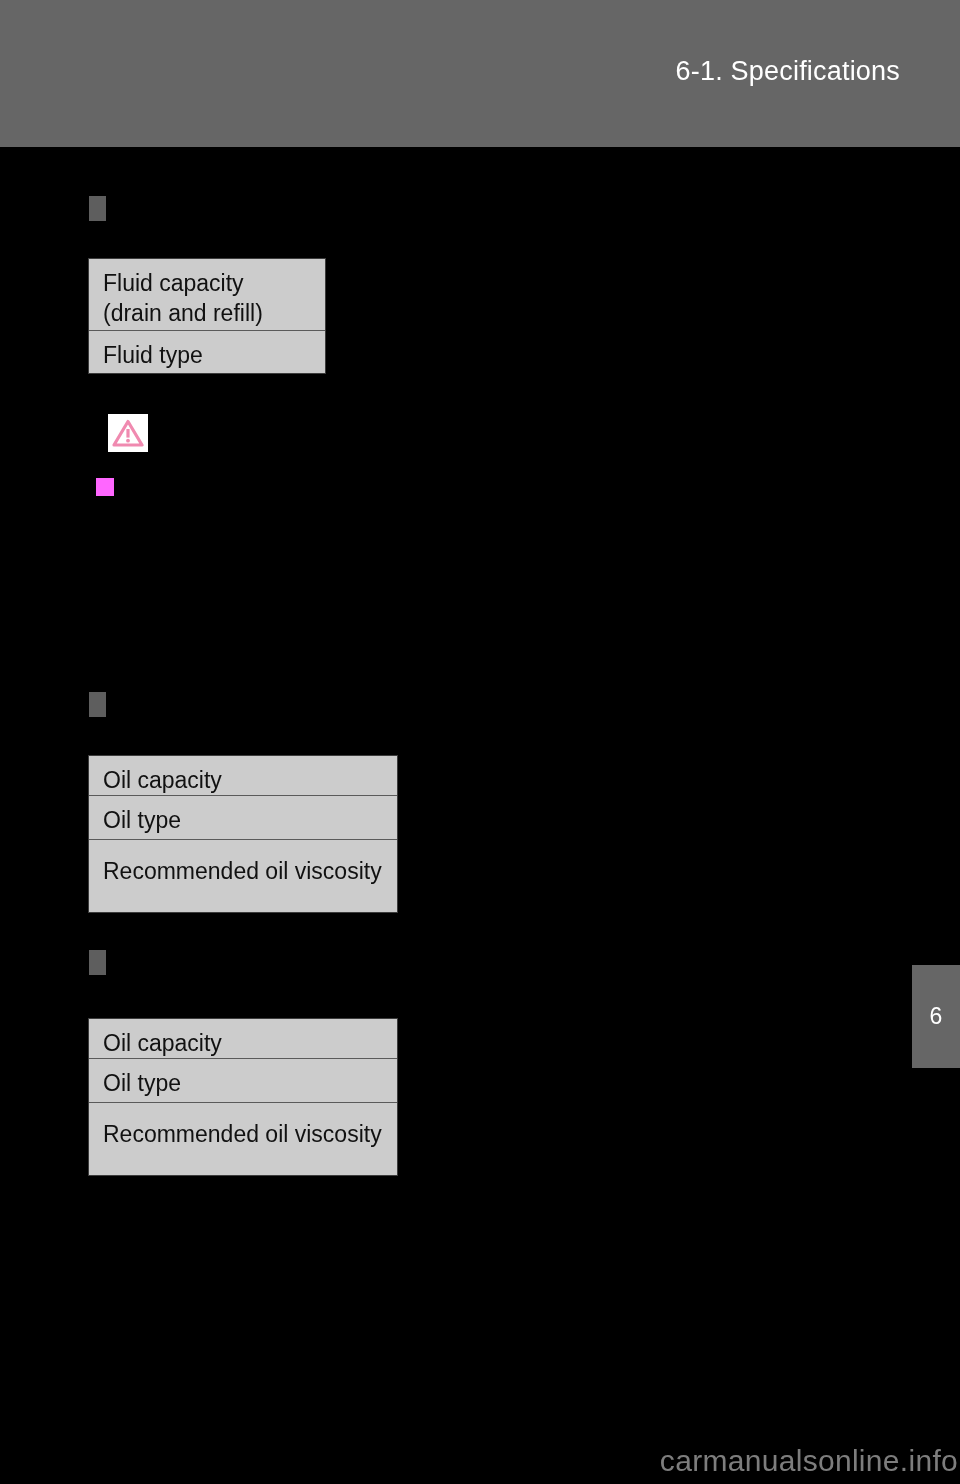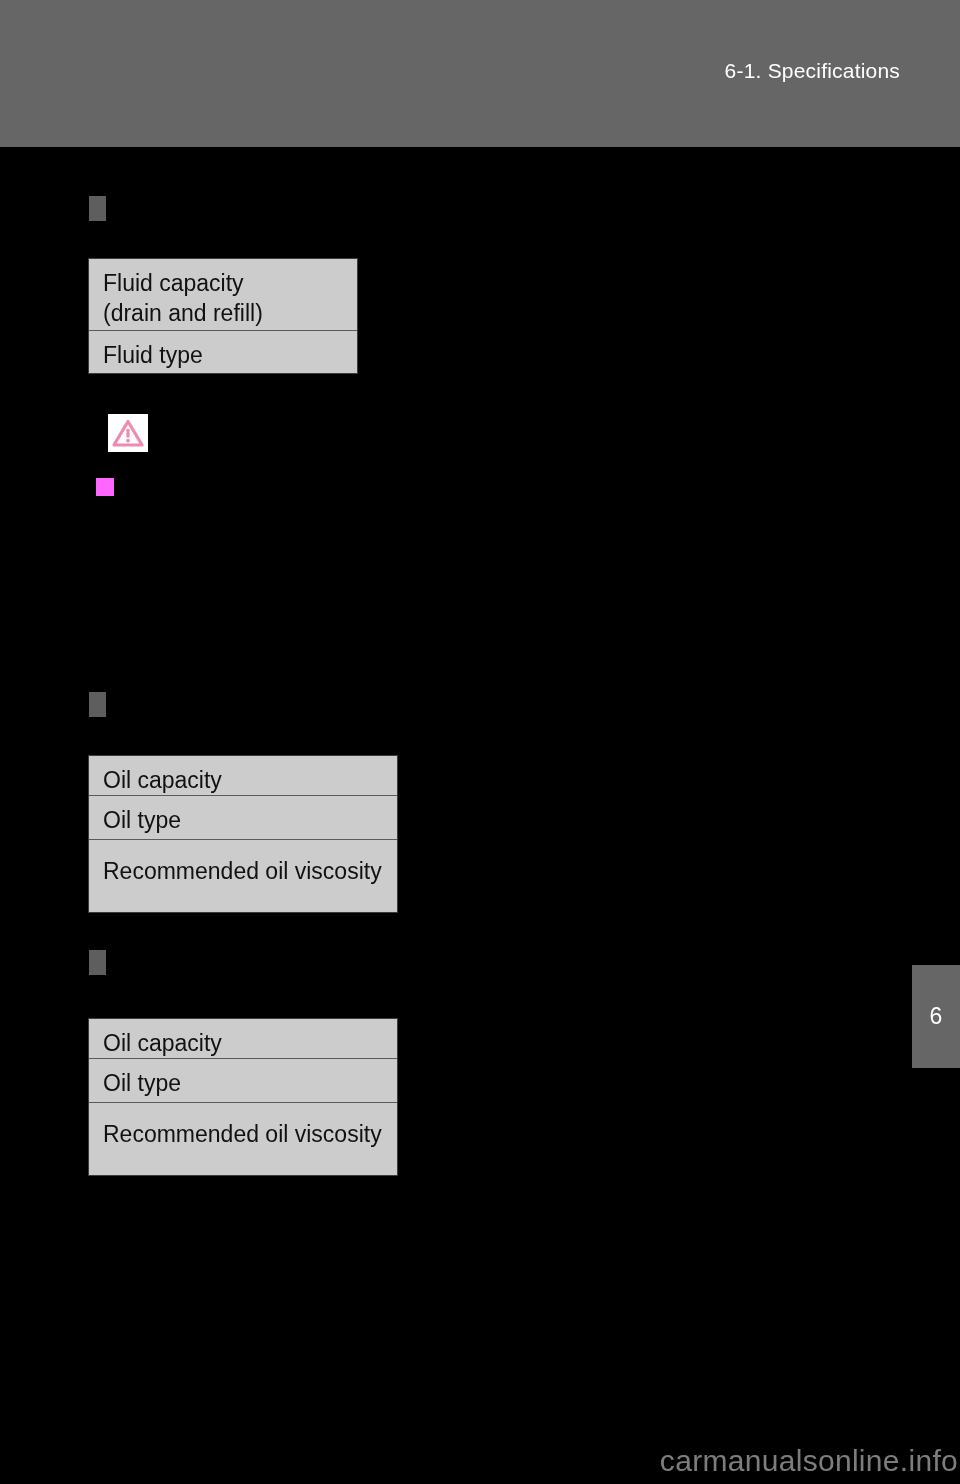--- a/index.html
+++ b/index.html
@@ -23,21 +23,21 @@
     top: 0;
     width: 960px;
     height: 147px;
     background: #666666;
   }
   .page-header-title {
     position: absolute;
     right: 60px;
     top: 56px;
     color: #ffffff;
-    font-size: 21px;
+    font-size: 27px;
     line-height: 30px;
     letter-spacing: 0.2px;
     white-space: nowrap;
   }
 
   
   .page-body {
     position: absolute;
     left: 0;
     top: 147px;
@@ -73,21 +73,21 @@
     text-align: center;
   }
   .spec-label {
     color: #111111;
     font-size: 23px;
     line-height: 30px;
     white-space: pre-line;
   }
 
   
-  #spec-table-fluid          { left: 88px;  top: 111px; width: 270px; }
+  #spec-table-fluid          { left: 88px;  top: 111px; width: 238px; }
   #spec-table-fluid .r0      { height: 72px; }
   #spec-table-fluid .r1      { height: 42px; }
 
   
   .spec-table-oil            { left: 88px;  width: 310px; }
   .spec-table-oil .r0        { height: 40px; }
   .spec-table-oil .r1        { height: 44px; }
   .spec-table-oil .r2        { height: 72px; padding-top: 16px; }
 
   #spec-table-oil-engine     { top: 608px; }

